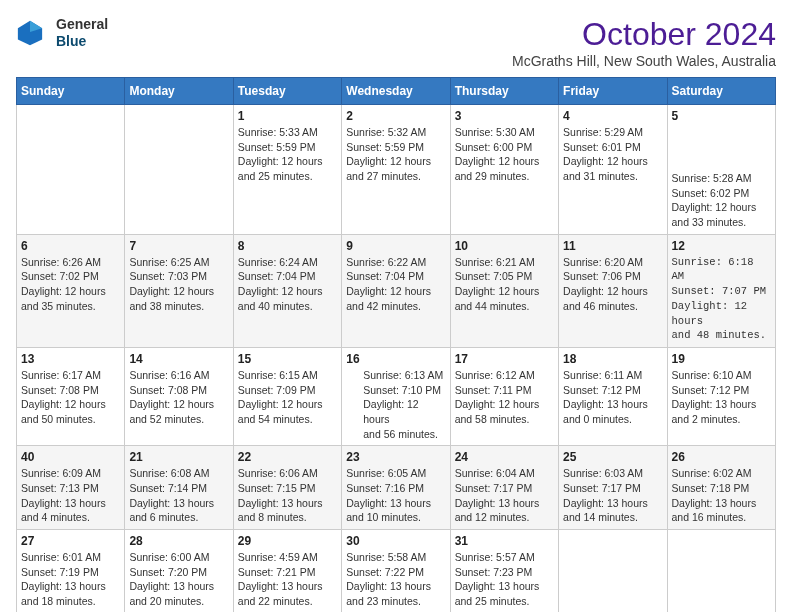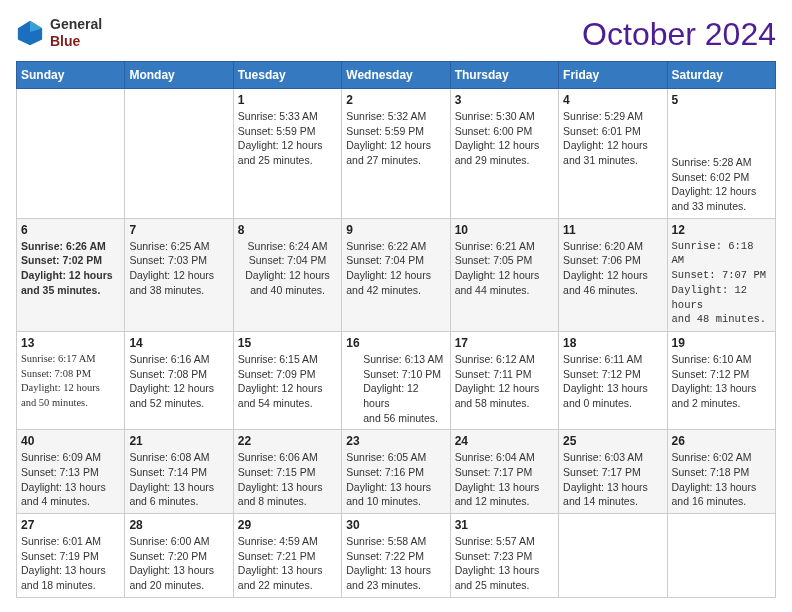--- a/index.html
+++ b/index.html
@@ -12,32 +12,32 @@
     }
     .header {
       display: flex;
       align-items: flex-start;
       justify-content: space-between;
       margin-bottom: 8px;
     }
     .logo {
       display: flex;
       align-items: center;
-      gap: 6px;
+      gap: 12px;
     }
     .logo-text {
       font-size: 14px;
       font-weight: bold;
       line-height: 1.2;
     }
     .logo-text span {
       display: block;
     }
     .logo-text .general { color: #333; }
-    .logo-text .blue { color: #7f1d1d; }
+    .logo-text .blue { color: #0c4a6e; }
     .logo-icon {
       width: 28px;
       height: 28px;
     }
     .title-block {
       text-align: right;
     }
     .month-title {
       font-size: 32px;
       font-weight: normal;
@@ -98,20 +98,21 @@
       <polygon points="15,2 28,10 28,22 15,28 2,22 2,10" fill="#1a6fbf"></polygon>
       <polygon points="15,2 28,10 15,14" fill="#3a9fd8"></polygon>
     </svg>
     <div class="logo-text">
       <span class="general">General</span>
       <span class="blue">Blue</span>
     </div>
   </div>
   <div class="title-block">
     <div class="month-title">October 2024</div>
+    <div class="location">McGraths Hill, New South Wales, Australia</div>
   </div>
 </div>
 
 <table>
   <thead>
     <tr id="weekday-header">
         <th>Sunday</th>
         <th>Monday</th>
         <th>Tuesday</th>
         <th>Wednesday</th>
@@ -156,35 +157,35 @@
           <span class="day-num">5</span>
           <div class="day-info" style="white-space: pre-line; margin-top: 48px;">Sunrise: 5:28 AM
 Sunset: 6:02 PM
 Daylight: 12 hours
 and 33 minutes.</div>
         </td>
       </tr>
       <tr>
         <td>
           <span class="day-num">6</span>
-          <div class="day-info" style="white-space: pre-line; font-weight: bold;">Sunrise: 6:26 AM
+          <div class="day-info" style="white-space: pre-line;">Sunrise: 6:26 AM
 Sunset: 7:02 PM
 Daylight: 12 hours
 and 35 minutes.</div>
         </td>
         <td>
           <span class="day-num">7</span>
           <div class="day-info" style="white-space: pre-line;">Sunrise: 6:25 AM
 Sunset: 7:03 PM
 Daylight: 12 hours
 and 38 minutes.</div>
         </td>
         <td>
           <span class="day-num">8</span>
-          <div class="day-info" style="white-space: pre-line; text-align: center;">Sunrise: 6:24 AM
+          <div class="day-info" style="white-space: pre-line;">Sunrise: 6:24 AM
 Sunset: 7:04 PM
 Daylight: 12 hours
 and 40 minutes.</div>
         </td>
         <td>
           <span class="day-num">9</span>
           <div class="day-info" style="white-space: pre-line;">Sunrise: 6:22 AM
 Sunset: 7:04 PM
 Daylight: 12 hours
 and 42 minutes.</div>
@@ -207,21 +208,21 @@
           <span class="day-num">12</span>
           <div class="day-info" style="white-space: pre-line; font-family: Liberation Mono, monospace;">Sunrise: 6:18 AM
 Sunset: 7:07 PM
 Daylight: 12 hours
 and 48 minutes.</div>
         </td>
       </tr>
       <tr>
         <td>
           <span class="day-num">13</span>
-          <div class="day-info" style="white-space: pre-line; font-family: Liberation Serif, serif;">Sunrise: 6:17 AM
+          <div class="day-info" style="white-space: pre-line;">Sunrise: 6:17 AM
 Sunset: 7:08 PM
 Daylight: 12 hours
 and 50 minutes.</div>
         </td>
         <td>
           <span class="day-num">14</span>
           <div class="day-info" style="white-space: pre-line;">Sunrise: 6:16 AM
 Sunset: 7:08 PM
 Daylight: 12 hours
 and 52 minutes.</div>

